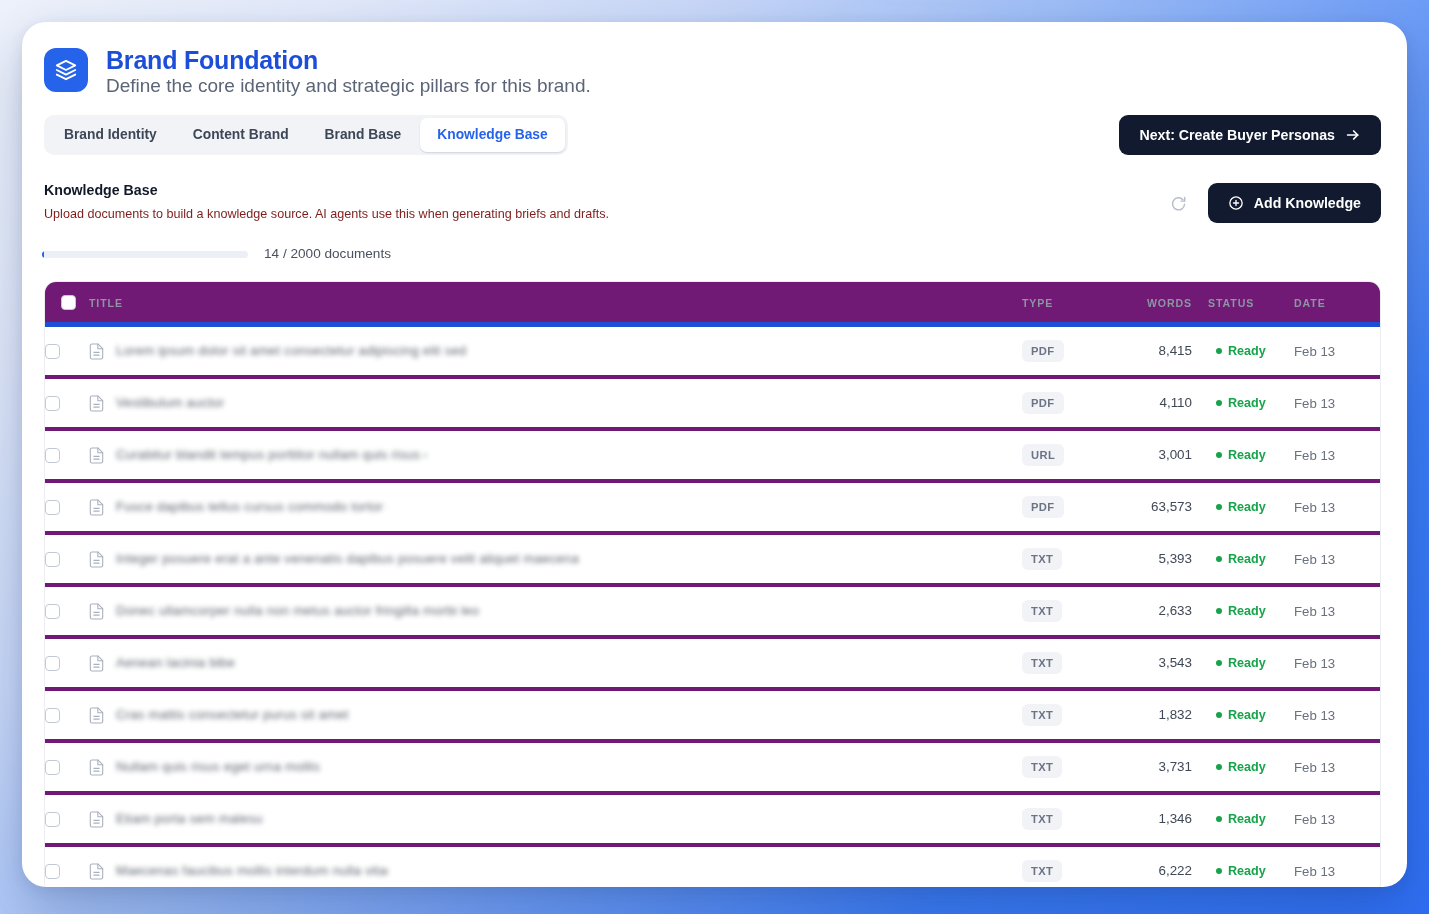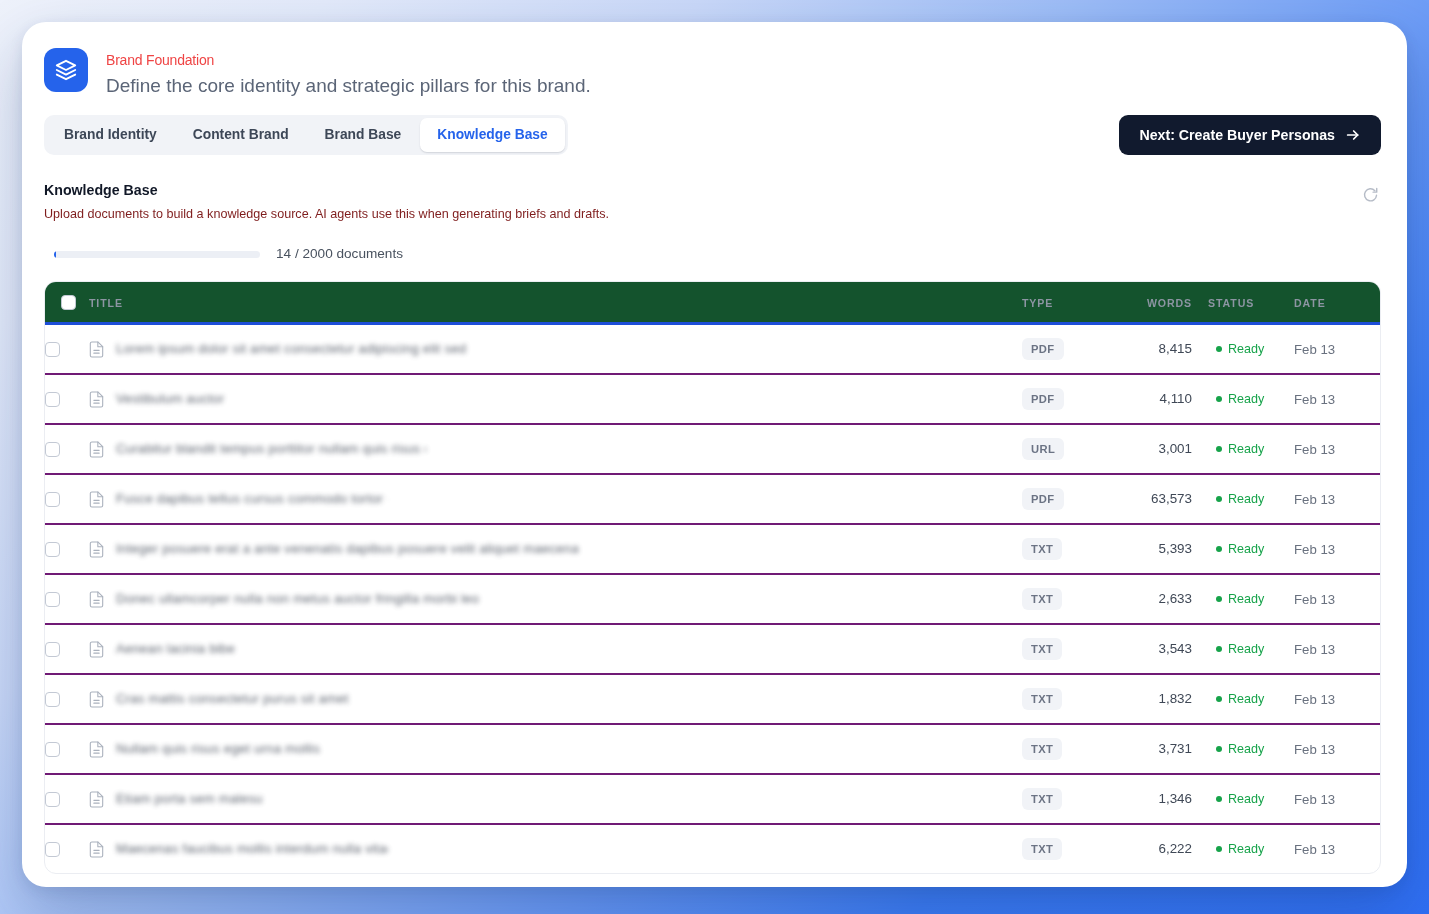--- a/index.html
+++ b/index.html
@@ -62,23 +62,23 @@
     align-items: center;
     justify-content: center;
     flex: 0 0 auto;
     margin-top: 2px;
   }
   .brand-logo svg { display: block; }
 
   .header-text { padding-top: 1px; }
 
   .page-title {
-    font-size: 14px;
-    font-weight: normal;
-    color: #ef4444;
+    font-size: 25px;
+    font-weight: bold;
+    color: #1d4ed8;
     letter-spacing: -0.2px;
     line-height: 26px;
   }
 
   .page-subtitle {
     font-size: 19px;
     color: #5b6577;
     line-height: 20px;
     margin-top: 3px;
   }
@@ -175,21 +175,21 @@
     border: none;
     padding: 0;
   }
   .icon-btn svg { display: block; }
 
   
   .progress-row {
     display: flex;
     align-items: center;
     gap: 16px;
-    padding: 22px 26px 0 32px;
+    padding: 22px 26px 0 20px;
   }
 
   .progress-track {
     width: 206px;
     height: 7px;
     border-radius: 4px;
     background: #eceff5;
     overflow: hidden;
     flex: 0 0 auto;
   }
@@ -215,41 +215,41 @@
     overflow: hidden;
   }
 
   table.kb-table {
     width: 100%;
     border-collapse: collapse;
     table-layout: fixed;
   }
 
   .kb-table thead th {
-    background: #14532d;
+    background: #701a75;
     font-size: 10.6px;
     font-weight: bold;
     color: #8d95a3;
     letter-spacing: 0.9px;
     text-transform: uppercase;
     text-align: left;
     padding: 13px 0 12px 0;
-    border-bottom: 3px solid #1d4ed8;
+    border-bottom: 5px solid #1d4ed8;
     line-height: 14px;
   }
 
   .col-check  { width: 44px;  padding-left: 16px !important; }
   .col-title  { width: auto; }
   .col-type   { width: 92px;  text-align: left !important; }
   .col-words  { width: 86px;  text-align: right !important; padding-right: 8px !important; }
   .col-status { width: 94px;  text-align: left !important; padding-left: 8px !important; }
   .col-date   { width: 86px;  text-align: left !important; }
 
   .kb-table tbody tr {
-    border-bottom: 2px solid #701a75;
+    border-bottom: 4px solid #701a75;
   }
   .kb-table tbody tr:last-child { border-bottom: none; }
 
   .kb-table tbody td {
     padding: 13px 0;
     vertical-align: middle;
     height: 46px;
   }
 
   td.cell-check { padding-left: 16px; }
@@ -317,21 +317,21 @@
     width: 6px;
     height: 6px;
     border-radius: 50%;
     background: #16a34a;
     flex: 0 0 auto;
   }
 
   .status-text {
     font-size: 12.6px;
     color: #16a34a;
-    font-weight: normal;
+    font-weight: bold;
     line-height: 16px;
   }
 
   .date-val {
     font-size: 13.2px;
     color: #69717f;
     line-height: 18px;
   }
 </style>
 </head>
@@ -382,20 +382,30 @@
     </div>
 
     <div class="kb-actions">
       <button class="icon-btn">
         <svg width="17" height="17" viewBox="0 0 24 24" fill="none" stroke="#b6bcc7" stroke-width="2" stroke-linecap="round" stroke-linejoin="round">
           <path d="M20.5 13a8.5 8.5 0 1 1-2.3-6.4"></path>
           <path d="M20.8 3.6v5.1h-5.1"></path>
         </svg>
       </button>
 
+      <button class="btn-dark">
+        <span>
+          <svg width="16" height="16" viewBox="0 0 24 24" fill="none" stroke="#ffffff" stroke-width="2" stroke-linecap="round" stroke-linejoin="round">
+            <circle cx="12" cy="12" r="9.2"></circle>
+            <path d="M12 8.2v7.6"></path>
+                <path d="M8.2 12h7.6"></path>
+          </svg>
+        </span>
+        <span>Add Knowledge</span>
+      </button>
     </div>
   </div>
 
   <div class="progress-row">
     <div class="progress-track">
       <div class="progress-fill" id="progress-fill" style="width: 1.2%;"></div>
     </div>
     <div class="progress-label">14 / 2000 documents</div>
   </div>
 

